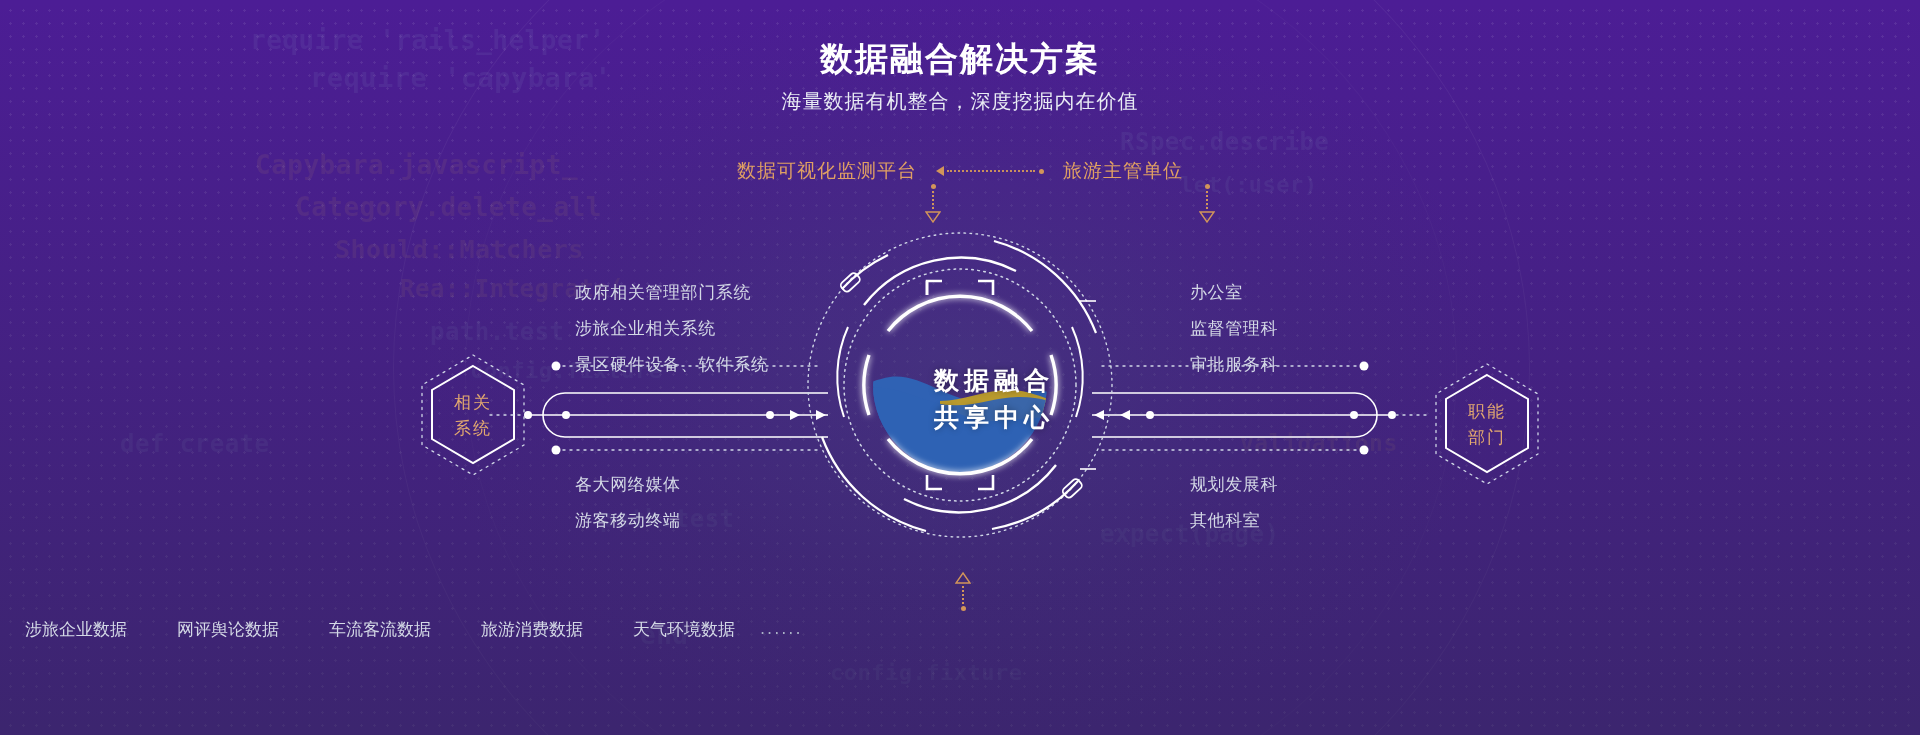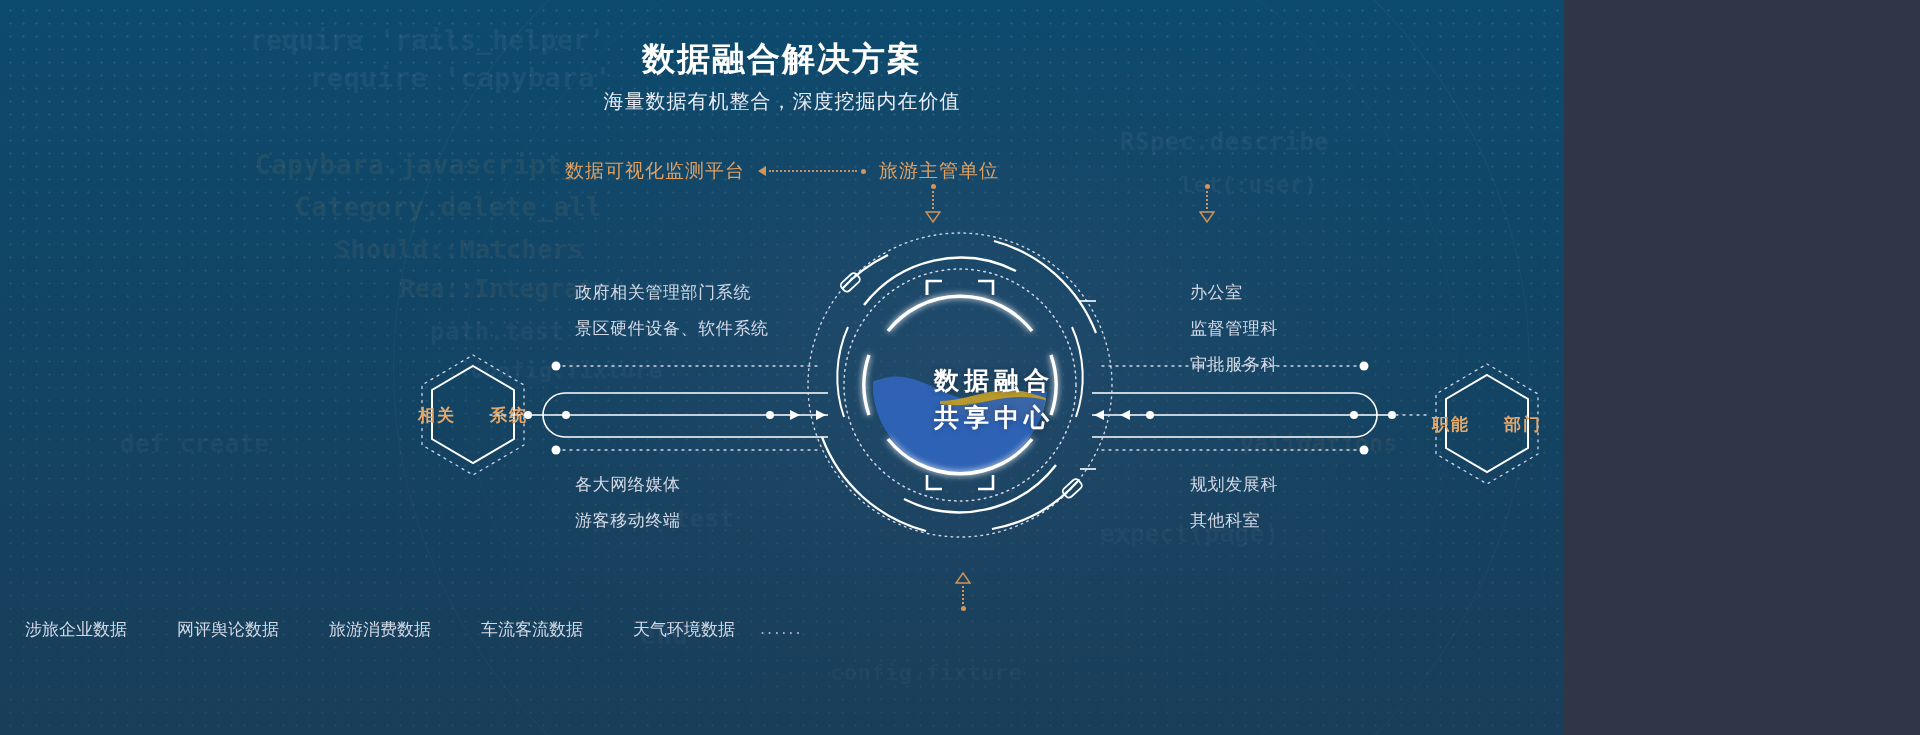--- a/index.html
+++ b/index.html
@@ -3,24 +3,24 @@
 <meta charset="utf-8">
 <title>数据融合解决方案</title>
 <style>
   html, body {
     margin: 0;
     padding: 0;
     background: #2e3648;
   }
   #stage {
     position: relative;
-    width: 1564px;
+    width: 1920px;
     height: 735px;
     overflow: hidden;
-    background-color: #0c4a6e;
+    background-color: #4c1d95;
     font-family: "DejaVu Sans", "Liberation Sans", sans-serif;
     color: #ffffff;
   }
   
   .bg-dots {
     position: absolute;
     inset: 0;
     background-image: radial-gradient(rgba(255,255,255,0.085) 1px, transparent 1.2px);
     background-size: 13px 13px;
     background-position: 4px 4px;
@@ -94,21 +94,21 @@
   }
 
   
   .top-row {
     position: absolute;
     top: 158px;
     left: 0; right: 0;
     display: flex;
     justify-content: center;
     align-items: center;
-    gap: 0;
+    gap: 6px;
   }
   .accent-label {
     font-size: 19px;
     color: #e0a063;
     letter-spacing: 1px;
     white-space: nowrap;
   }
   .dotted-arrow {
     display: flex;
     align-items: center;
@@ -170,28 +170,27 @@
     height: 124px;
   }
   .hex-outer, .hex-inner {
     position: absolute;
     inset: 0;
   }
   .hex-label {
     position: absolute;
     inset: 0;
     display: flex;
-    flex-direction: row;
-    justify-content: space-between;
+    flex-direction: column;
+    justify-content: center;
     align-items: center;
     font-size: 17px;
     color: #e3a96f;
     letter-spacing: 2px;
     line-height: 26px;
-    font-weight: bold;
   }
 
   
   .bottom-grid {
     position: absolute;
     left: 0; right: 0;
     top: 610px;
     display: flex;
     flex-direction: row;
     align-items: center;
@@ -466,20 +465,21 @@
       <polygon points="55,13 96,37 96,86 55,110 14,86 14,37" fill="none" stroke="#ffffff" stroke-width="2.0"></polygon>
     </svg>
     <div class="hex-label">
       <span>职能</span>
       <span>部门</span>
     </div>
   </div>
 
   <div class="side-list" style="left:575px; top:274px;">
     <div>政府相关管理部门系统</div>
+    <div>涉旅企业相关系统</div>
     <div>景区硬件设备、软件系统</div>
   </div>
 
   <div class="side-list" style="left:575px; top:466px;">
     <div>各大网络媒体</div>
     <div>游客移动终端</div>
   </div>
 
   <div class="side-list right" style="left:1190px; top:274px;">
     <div>办公室</div>
@@ -491,20 +491,20 @@
     <div>规划发展科</div>
     <div>其他科室</div>
   </div>
 
   <div class="bottom-grid">
     <div class="brow">
       <div class="bcell">涉旅企业数据</div>
       <div class="bcell">网评舆论数据</div>
     </div>
     <div class="brow">
+      <div class="bcell">车流客流数据</div>
       <div class="bcell">旅游消费数据</div>
-      <div class="bcell">车流客流数据</div>
       <div class="bcell">天气环境数据</div>
     </div>
     <div class="ellipsis-row">······</div>
   </div>
 
 </div>
 
 </body></html>

